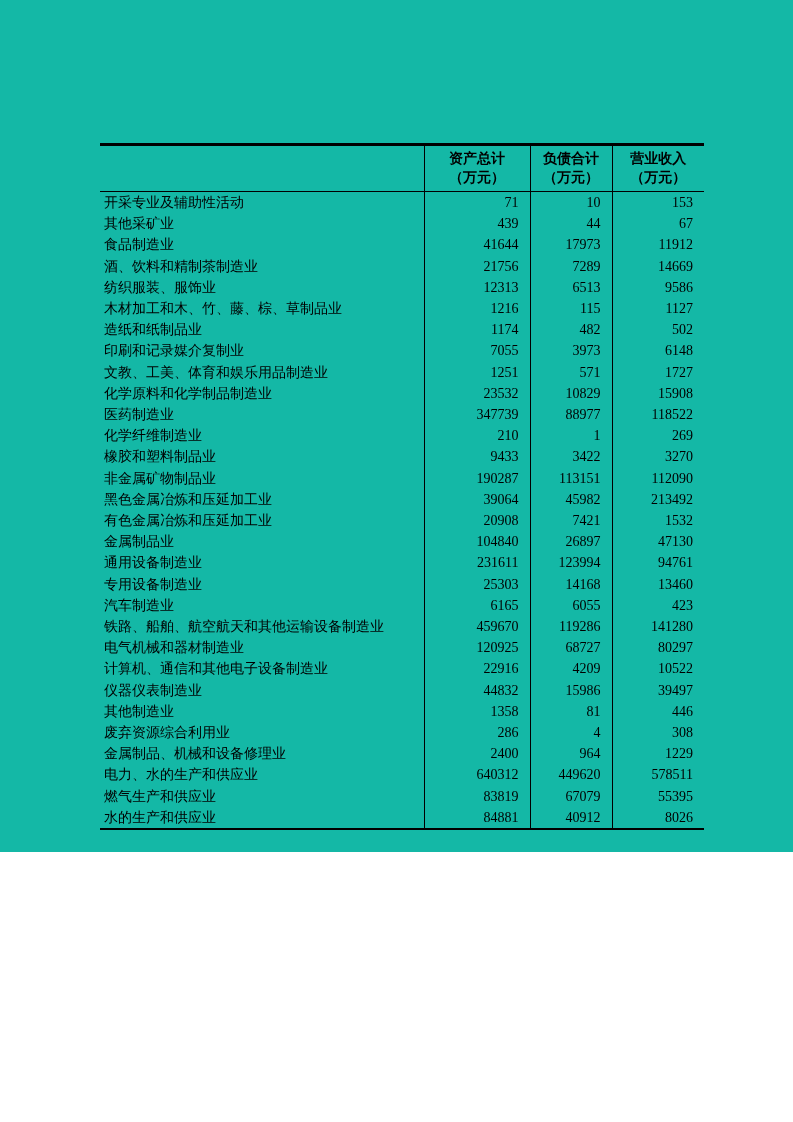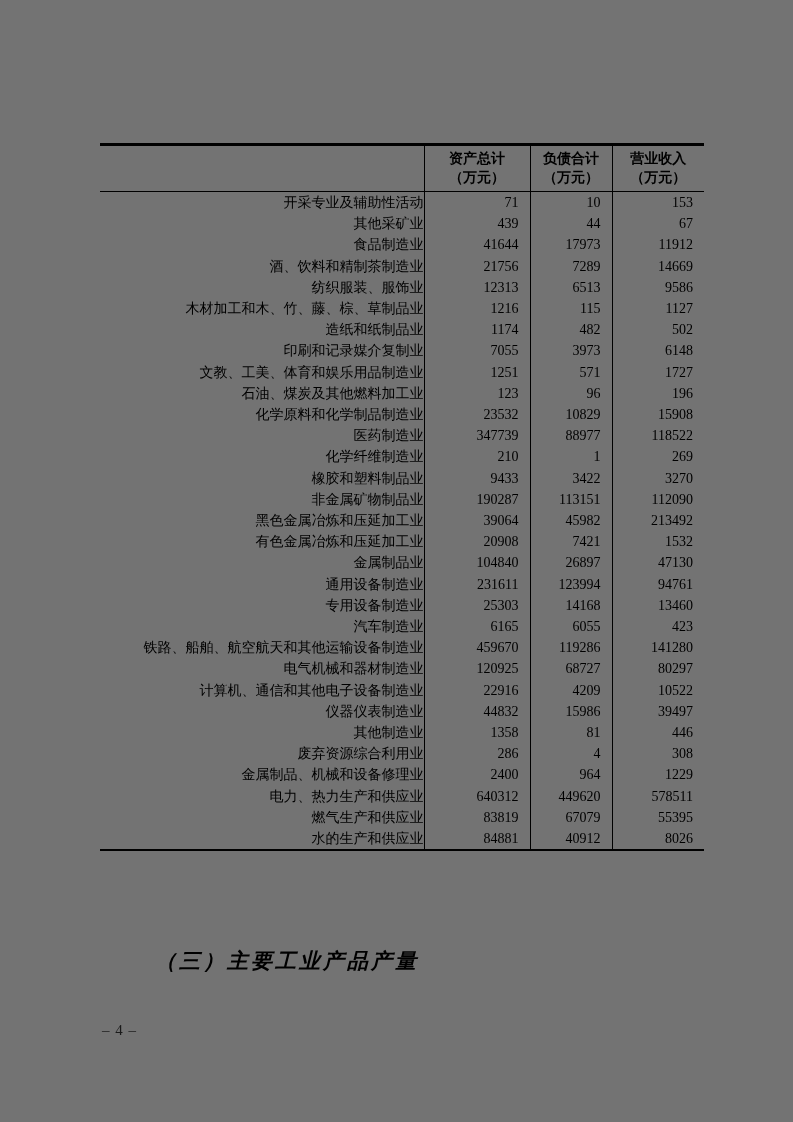--- a/index.html
+++ b/index.html
@@ -3,22 +3,22 @@
 <meta charset="utf-8">
 <style>
   html, body {
     margin: 0;
     padding: 0;
     background: #ffffff;
   }
   .page {
     position: relative;
     width: 793px;
-    height: 1122px;
-    background: #737373;
+    height: 852px;
+    background: #14b8a6;
     overflow: hidden;
     font-family: "Liberation Serif", "DejaVu Serif", serif;
     color: #000000;
   }
   .stat-table {
     position: absolute;
     left: 100px;
     top: 143px;
     width: 604px;
     border-collapse: collapse;
@@ -44,21 +44,21 @@
     border-left: 1px solid #000;
   }
   .stat-table tbody td {
     height: 21.2px;
     padding: 0;
     line-height: 21.2px;
     white-space: nowrap;
     overflow: hidden;
   }
   .stat-table tbody td.cell-industry {
-    text-align: right;
+    text-align: left;
     padding-left: 4px;
     font-size: 14px;
   }
   .stat-table tbody td.cell-num {
     text-align: right;
     padding-right: 11px;
     font-size: 14px;
     font-family: "Liberation Serif", "DejaVu Serif", serif;
   }
   .section-title {
@@ -162,26 +162,20 @@
           <td class="cell-num">3973</td>
           <td class="cell-num">6148</td>
         </tr>
         <tr>
           <td class="cell-industry">文教、工美、体育和娱乐用品制造业</td>
           <td class="cell-num">1251</td>
           <td class="cell-num">571</td>
           <td class="cell-num">1727</td>
         </tr>
         <tr>
-          <td class="cell-industry">石油、煤炭及其他燃料加工业</td>
-          <td class="cell-num">123</td>
-          <td class="cell-num">96</td>
-          <td class="cell-num">196</td>
-        </tr>
-        <tr>
           <td class="cell-industry">化学原料和化学制品制造业</td>
           <td class="cell-num">23532</td>
           <td class="cell-num">10829</td>
           <td class="cell-num">15908</td>
         </tr>
         <tr>
           <td class="cell-industry">医药制造业</td>
           <td class="cell-num">347739</td>
           <td class="cell-num">88977</td>
           <td class="cell-num">118522</td>
@@ -276,21 +270,21 @@
           <td class="cell-num">4</td>
           <td class="cell-num">308</td>
         </tr>
         <tr>
           <td class="cell-industry">金属制品、机械和设备修理业</td>
           <td class="cell-num">2400</td>
           <td class="cell-num">964</td>
           <td class="cell-num">1229</td>
         </tr>
         <tr>
-          <td class="cell-industry">电力、热力生产和供应业</td>
+          <td class="cell-industry">电力、水的生产和供应业</td>
           <td class="cell-num">640312</td>
           <td class="cell-num">449620</td>
           <td class="cell-num">578511</td>
         </tr>
         <tr>
           <td class="cell-industry">燃气生产和供应业</td>
           <td class="cell-num">83819</td>
           <td class="cell-num">67079</td>
           <td class="cell-num">55395</td>
         </tr>

